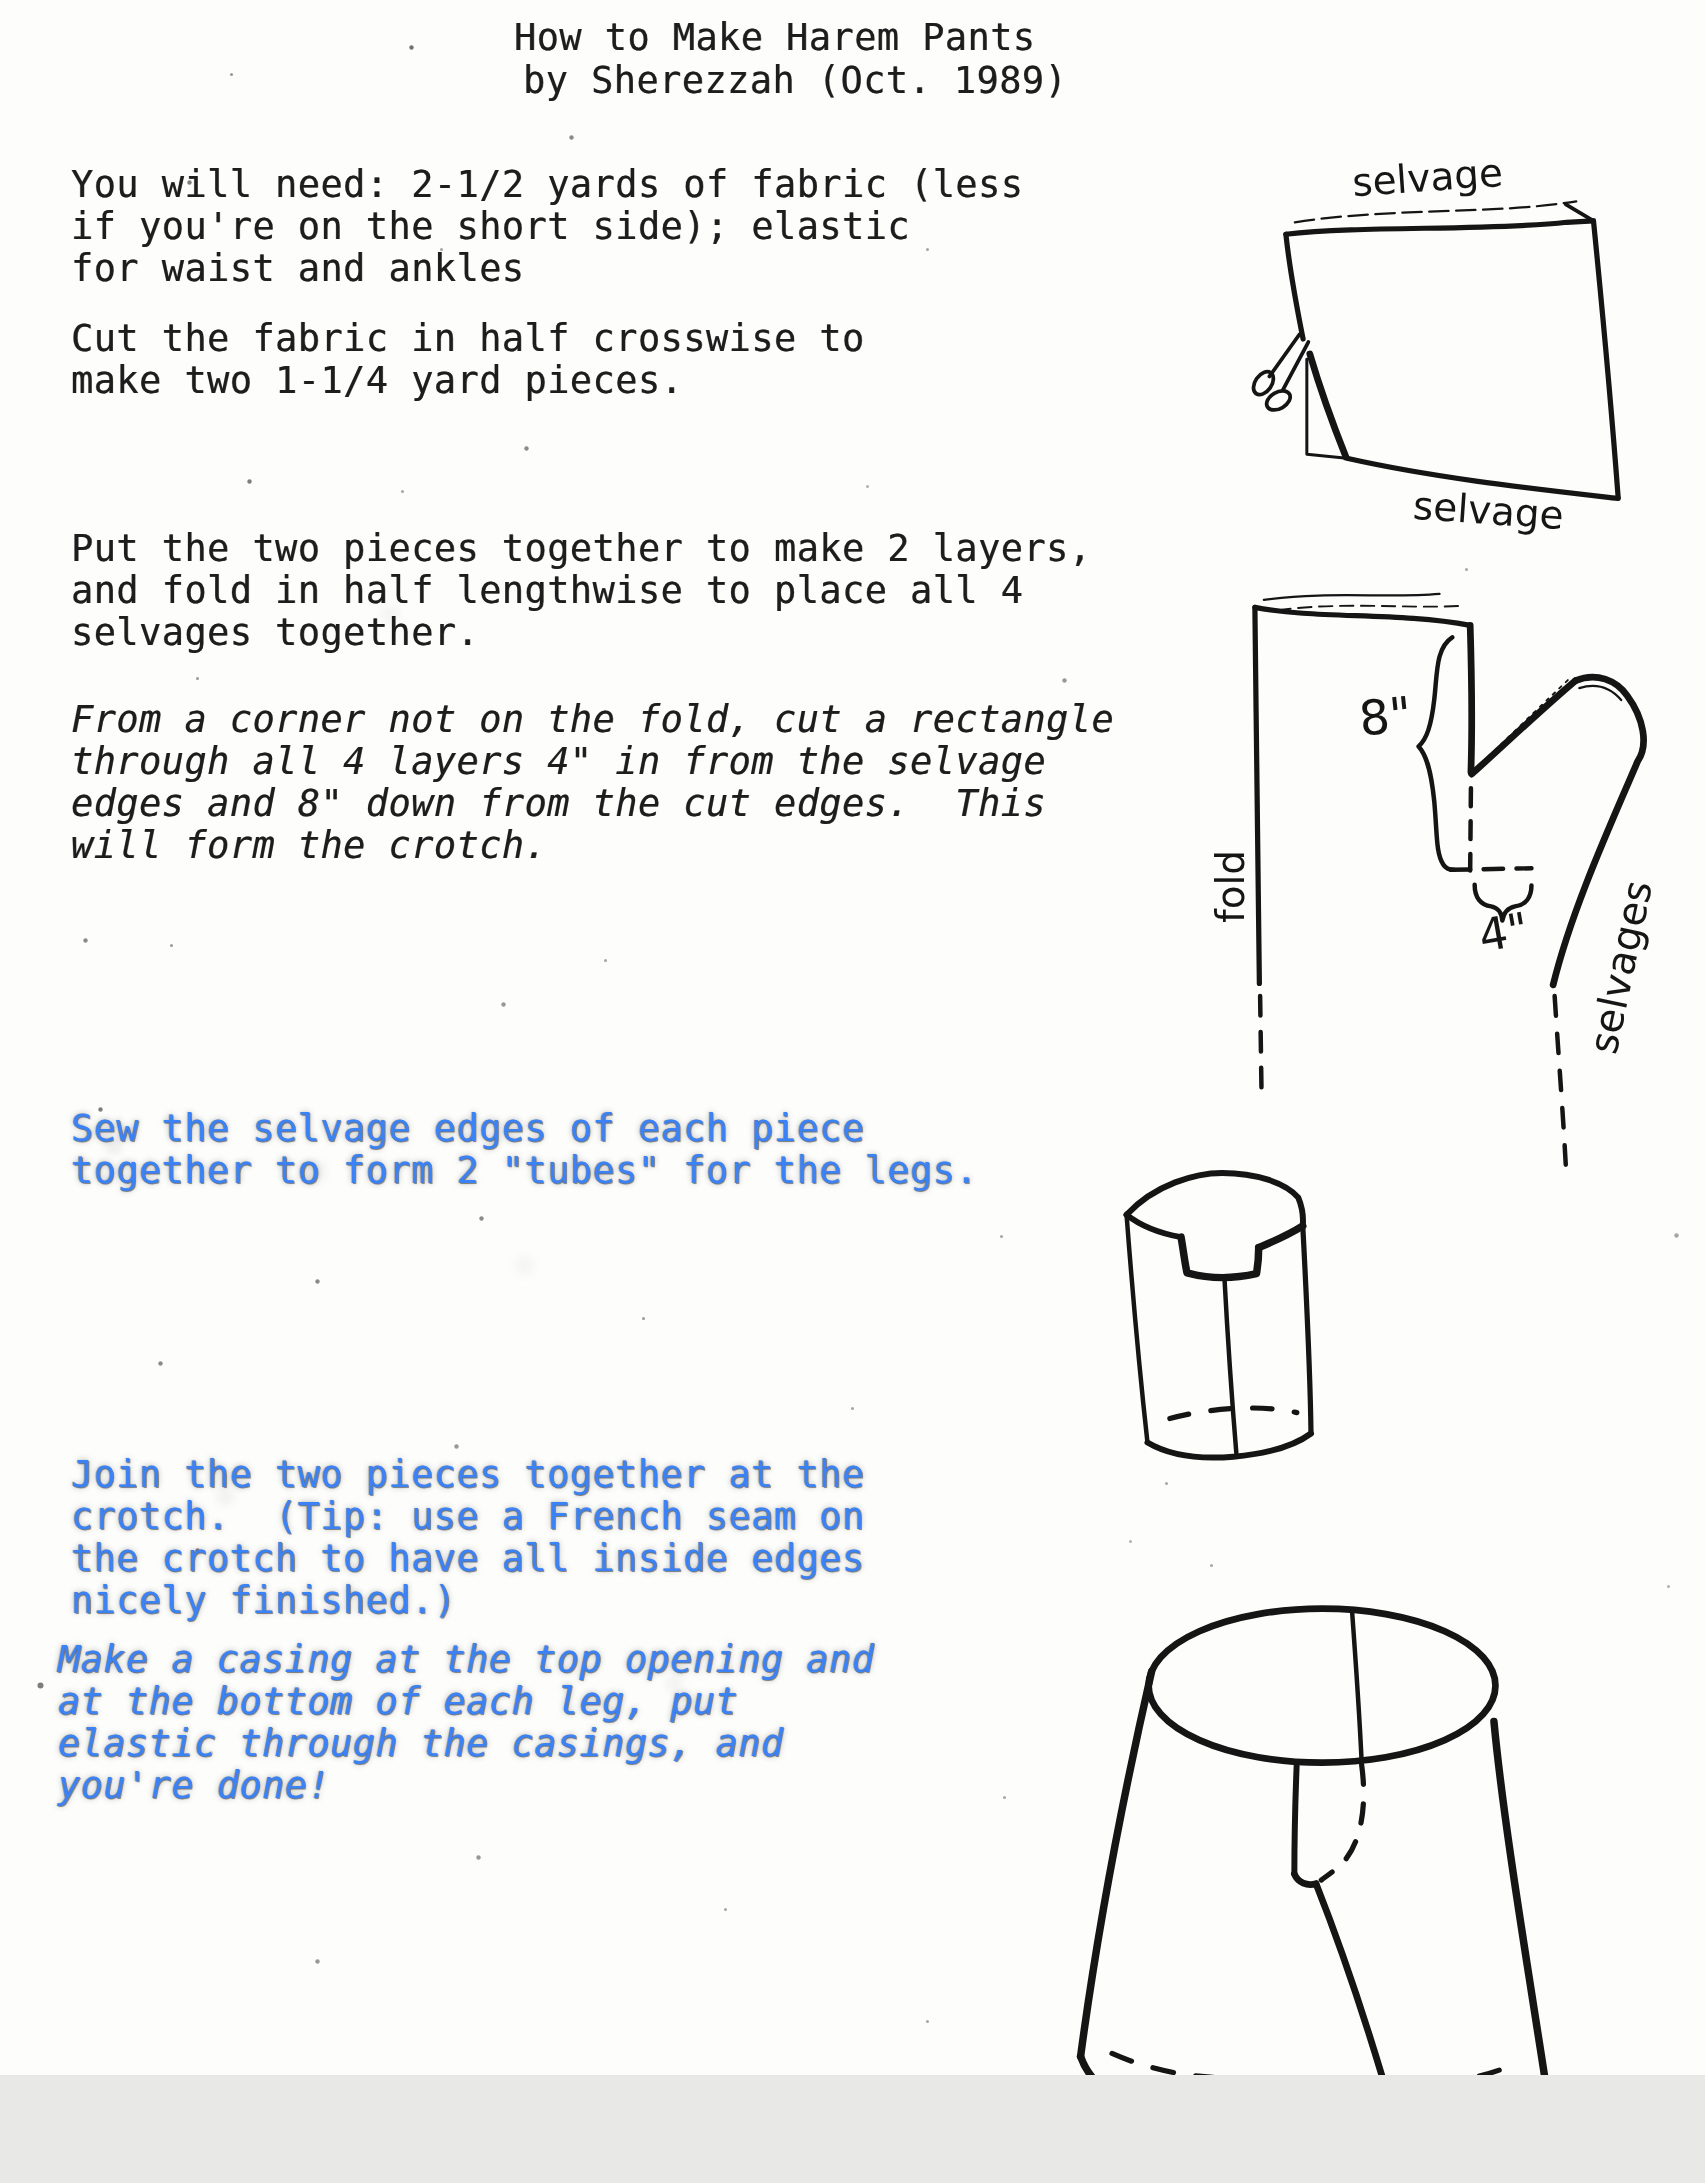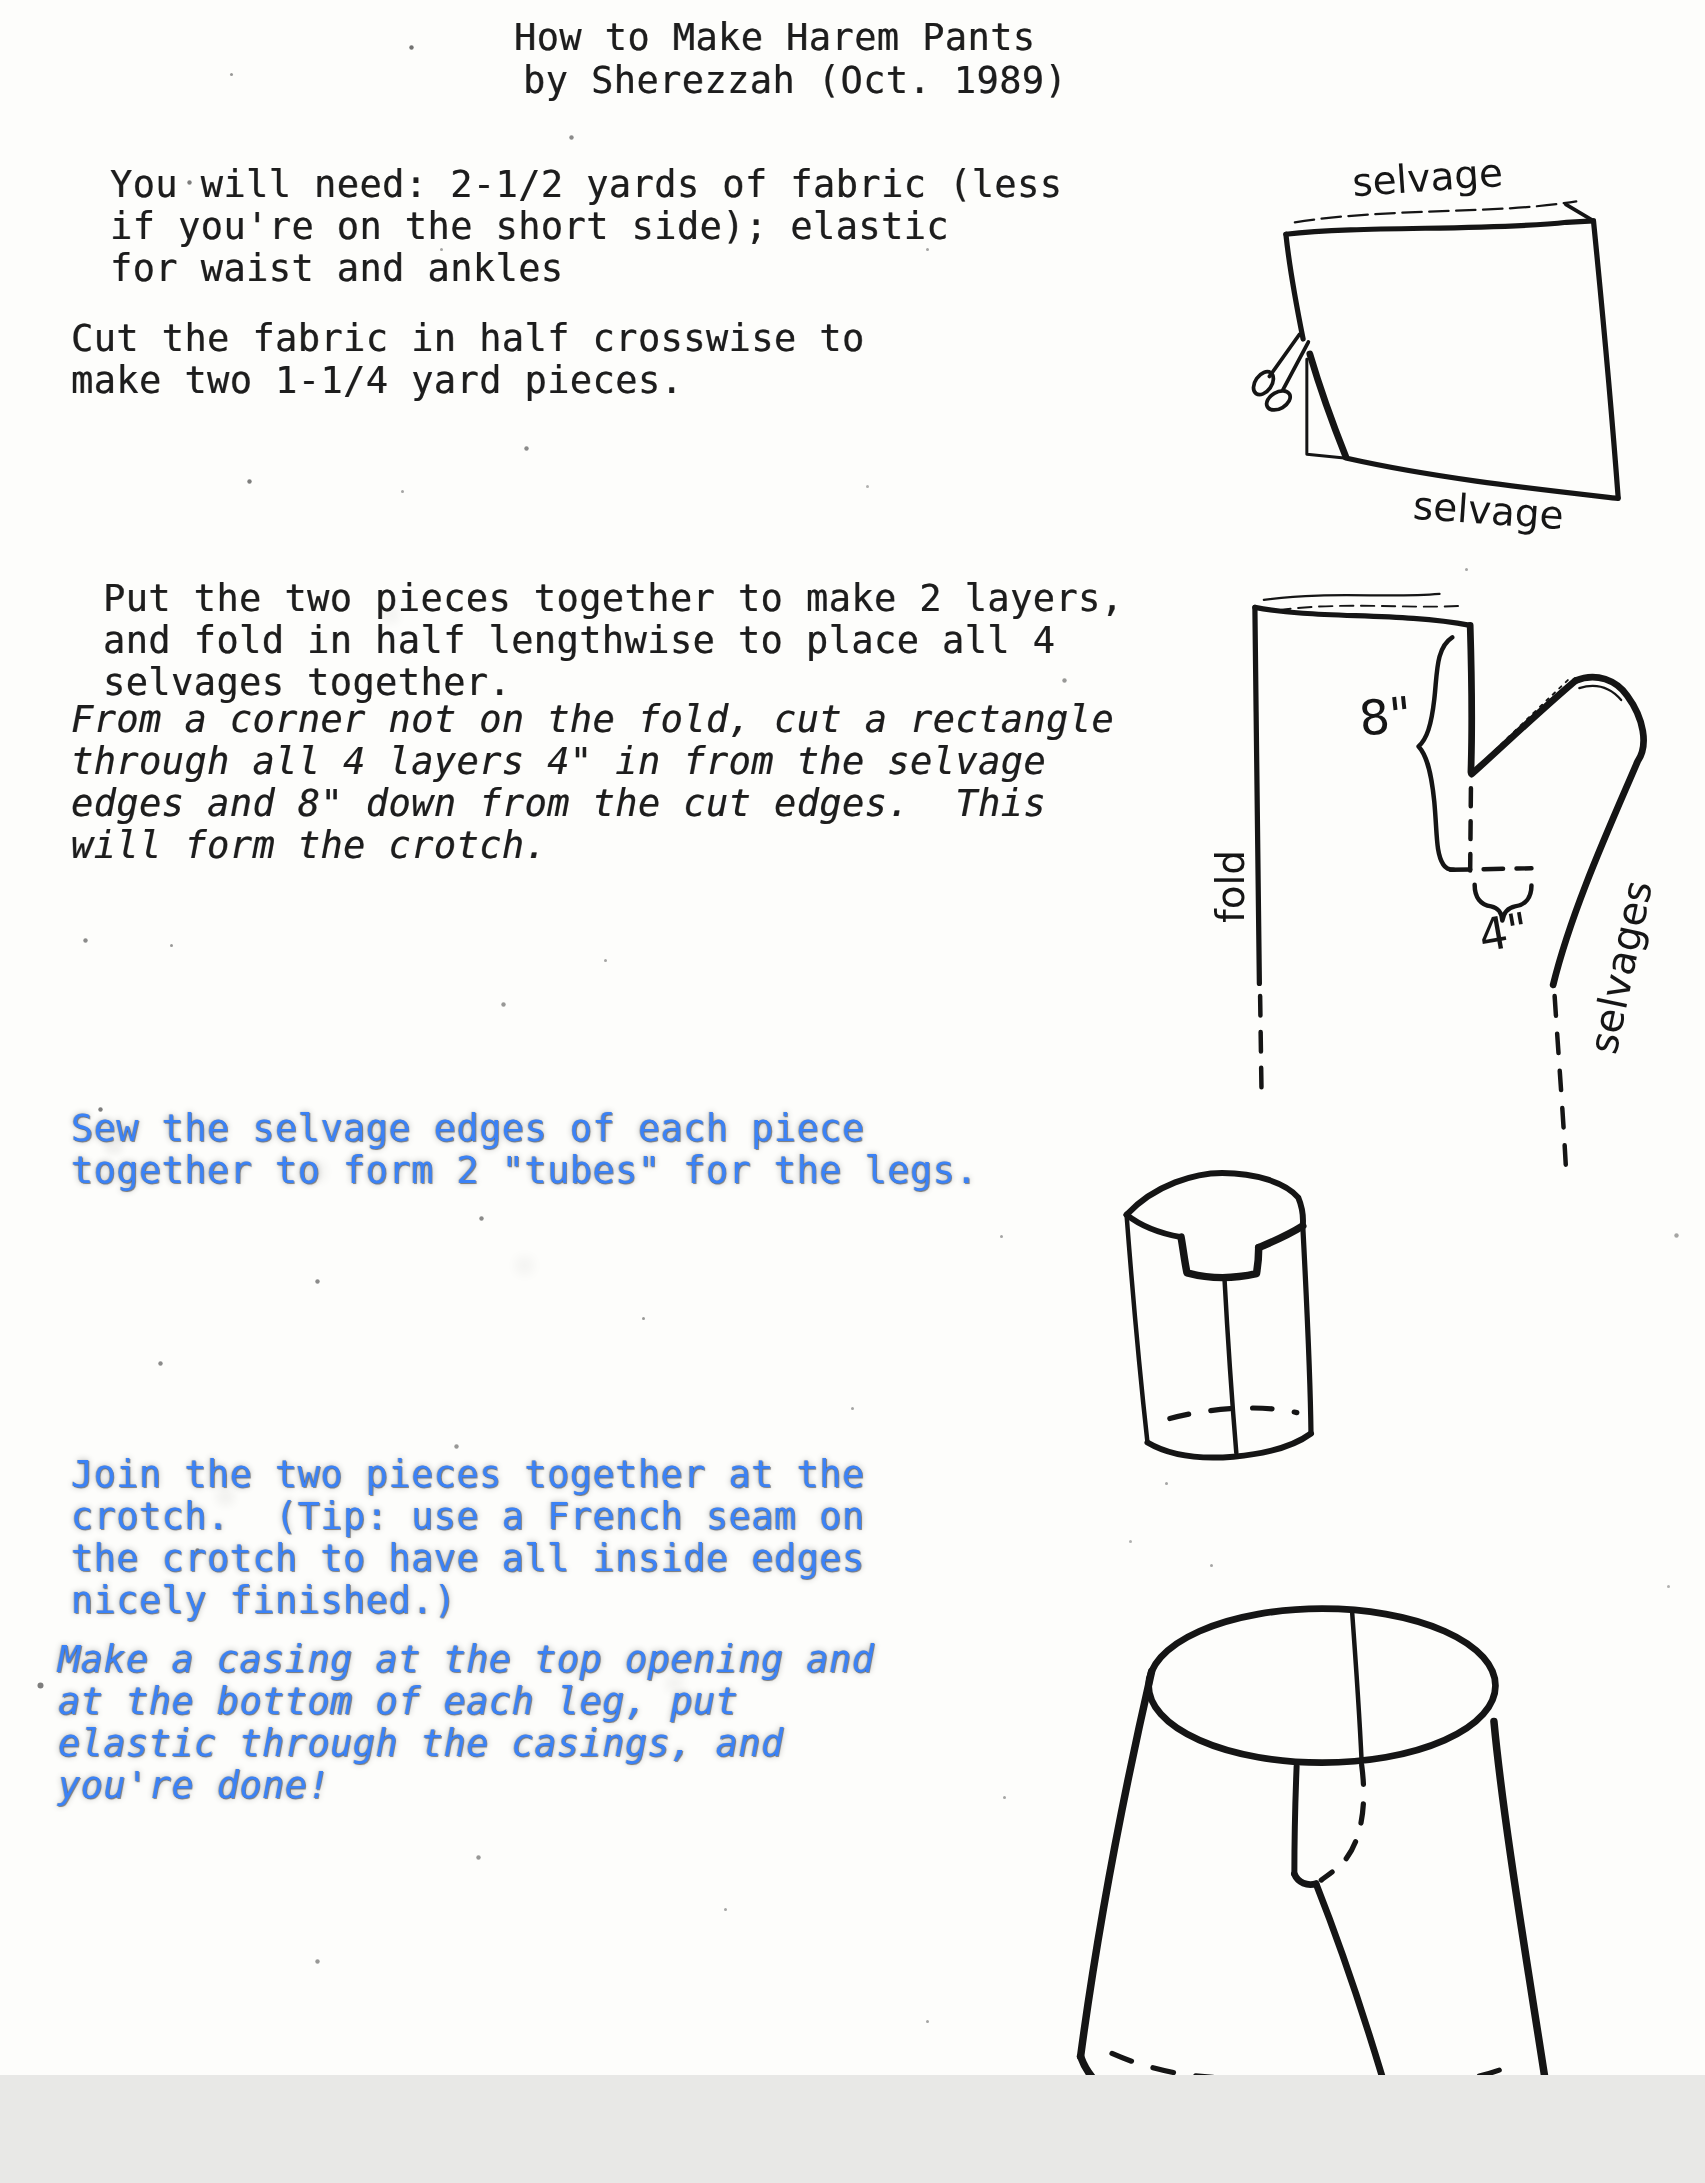--- a/index.html
+++ b/index.html
@@ -74,28 +74,28 @@
 
 <div class="page">
 
   <div class="speckles"></div>
 
   <div class="title typed">
     <div>How to Make Harem Pants</div>
     <div style="padding-left:9px;">by Sherezzah (Oct. 1989)</div>
   </div>
 
-  <pre class="para typed" style="left:71px; top:164px;margin-left:39px;">You will need: 2-1/2 yards of fabric (less
+  <pre class="para typed" style="left:71px; top:164px;">You will need: 2-1/2 yards of fabric (less
 if you're on the short side); elastic
 for waist and ankles</pre>
 
   <pre class="para typed" style="left:71px; top:318px;">Cut the fabric in half crosswise to
 make two 1-1/4 yard pieces.</pre>
 
-  <pre class="para typed" style="left:71px; top:578px;margin-left:32px;">Put the two pieces together to make 2 layers,
+  <pre class="para typed" style="left:71px; top:528px;">Put the two pieces together to make 2 layers,
 and fold in half lengthwise to place all 4
 selvages together.</pre>
 
   <pre class="para typed" style="left:71px; top:699px;font-style:italic;">From a corner not on the fold, cut a rectangle
 through all 4 layers 4" in from the selvage
 edges and 8" down from the cut edges.  This
 will form the crotch.</pre>
 
   <pre class="para smudge" style="left:71px; top:1108px;">Sew the selvage edges of each piece
 together to form 2 "tubes" for the legs.</pre>

